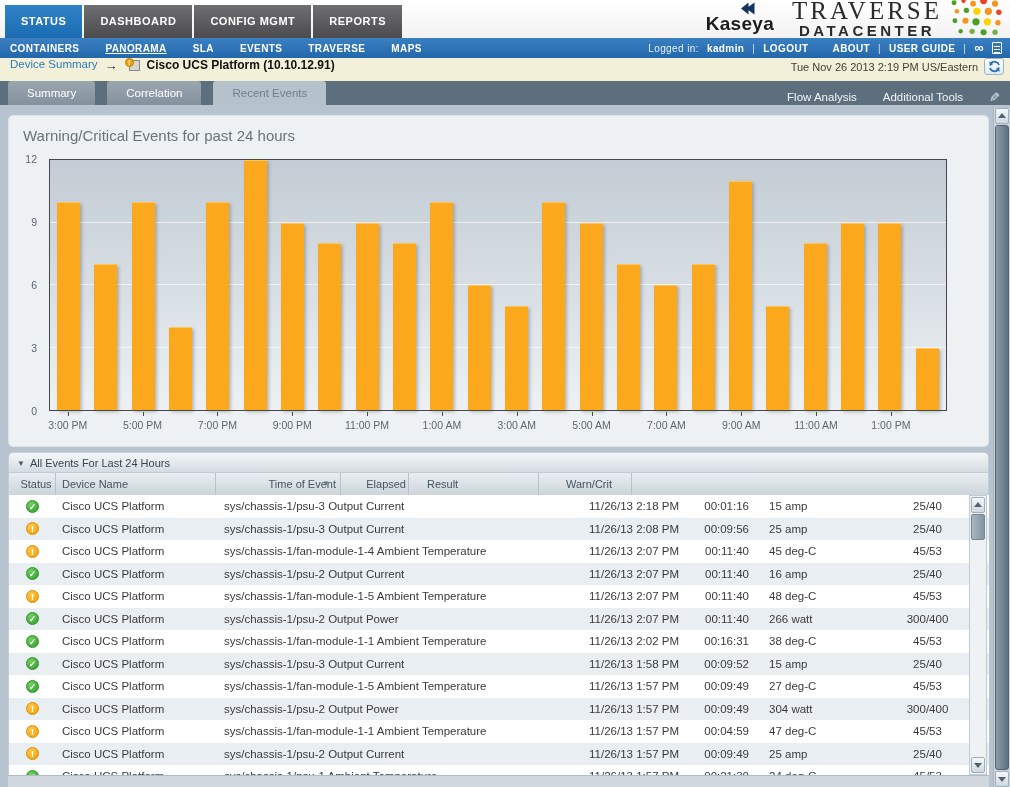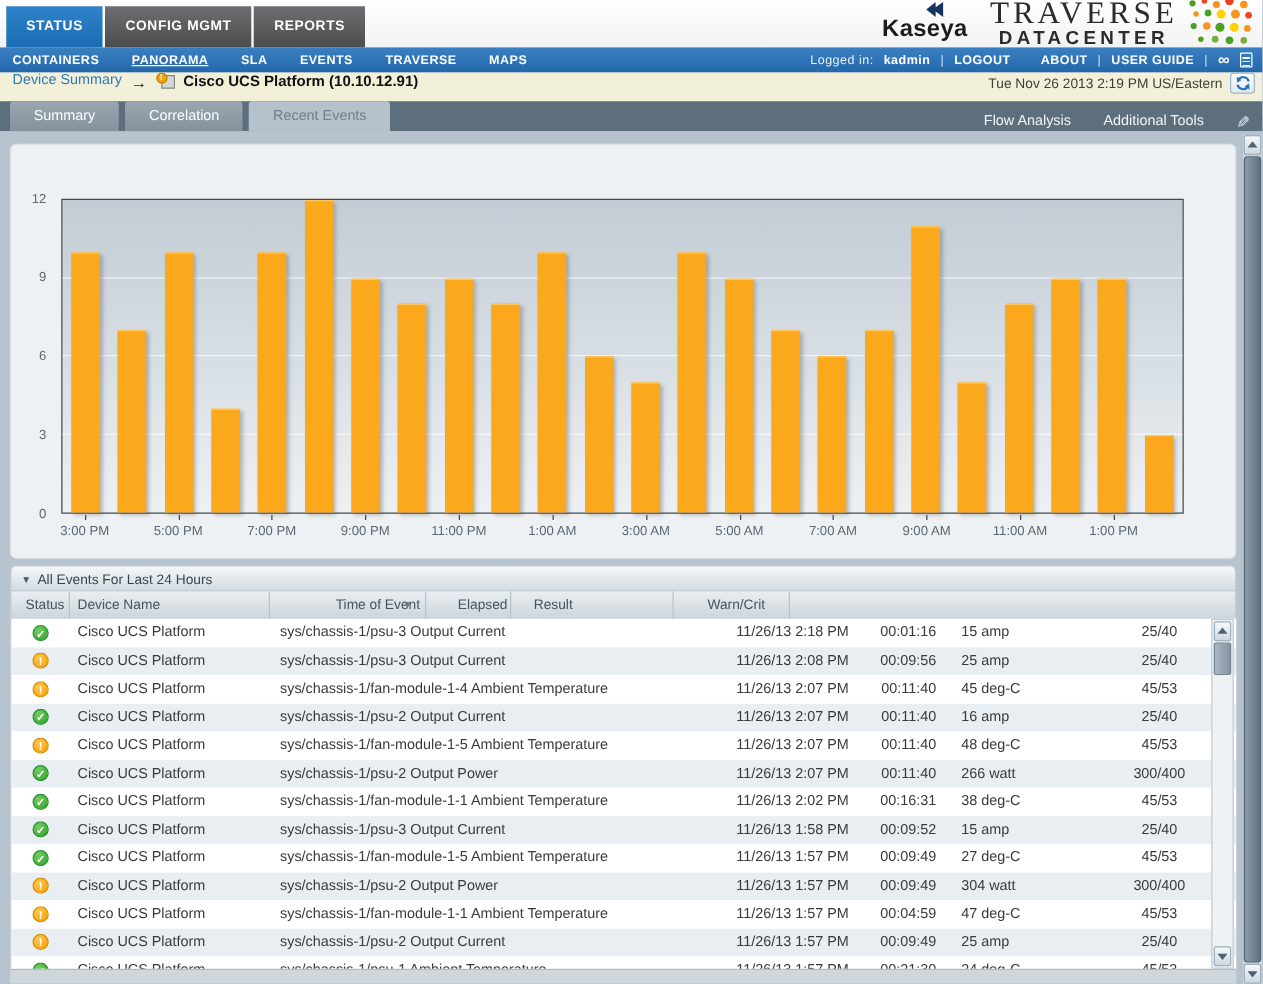--- a/index.html
+++ b/index.html
@@ -43,21 +43,21 @@
   .bc-device-icon .badge { position:absolute; left:0; top:0; width:9px; height:9px; border-radius:50%; background:#f2a20d; border:1px solid #c07f00;
                            color:#fff; font-size:7px; font-weight:bold; text-align:center; line-height:8px; }
   .bc-device { font-weight:bold; color:#111; font-size:12px; }
   .bc-right { position:absolute; right:6px; display:flex; align-items:center; gap:6px; }
   .bc-time { color:#3f3f33; font-size:11px; }
   .refresh-btn { width:20px; height:17px; background:linear-gradient(#ffffff,#dfeaf2); border:1px solid #9db6cc; border-radius:3px;
                  display:flex; align-items:center; justify-content:center; cursor:pointer; }
 
   
   .subtabs { position:absolute; top:81px; left:0; right:0; height:24px; background:#5d6e7d; }
-  .subtab-row { position:absolute; left:8px; bottom:0; display:flex; gap:5px; }
+  .subtab-row { position:absolute; left:8px; bottom:0; display:flex; gap:12px; }
   .subtab { height:24px; line-height:24px; padding:0 19px; font-size:11.5px; color:#fff;
             background:linear-gradient(#9aa6b0,#829;); background:linear-gradient(#9aa6b0,#84929e); border-radius:3px 3px 0 0; cursor:pointer; }
   .subtab.active { background:#b6c2cb; color:#6e7f8d; }
   .subtabs-right { position:absolute; right:10px; top:4px; height:24px; display:flex; gap:26px; align-items:center;
                    color:#f2f5f7; font-size:11.5px; }
   .pencil-icon { display:inline-block; transform:scaleX(-1); font-size:13px; color:#e8eef2; cursor:pointer; }
 
   
   .content { position:absolute; top:105px; left:0; right:0; bottom:0; background:#b7c4cf; }
 
@@ -120,20 +120,21 @@
   .inner-scroll { position:absolute; right:2px; top:43px; width:18px; height:280px; background:#eef2f5; border:1px solid #c2ccd4; }
   .inner-thumb { position:absolute; left:1px; right:1px; top:18px; height:26px;
                  background:linear-gradient(90deg,#aab7c2,#8494a2); border:1px solid #73markdown85; border:1px solid #738595; border-radius:2px; cursor:grab; }
 </style>
 </head>
 <body>
 
 <div class="topbar">
   <div class="nav-tabs">
       <div class="nav-tab active">STATUS</div>
+      <div class="nav-tab">DASHBOARD</div>
       <div class="nav-tab">CONFIG MGMT</div>
       <div class="nav-tab">REPORTS</div>
     </div>
   <div class="brand">
     <div class="kaseya-wrap">
       <span class="kaseya-mark">
         <svg width="20" height="13" viewBox="0 0 20 13">
             <path d="M1 6.5 L8.5 0.5 L8.5 4.8 L14.5 0.5 L14.5 12.5 L8.5 8.2 L8.5 12.5 Z" fill="#16355e"></path>
           </svg>
       </span>
@@ -223,20 +224,21 @@
   <div class="subtabs-right">
     <span>Flow Analysis</span>
     <span>Additional Tools</span>
     <span class="pencil-icon">✎</span>
   </div>
 </div>
 
 <div class="content">
 
   <div class="chart-panel">
+    <div class="chart-title">Warning/Critical Events for past 24 hours</div>
     <div class="y-axis">
         <span class="y-tick" style="bottom: 0%;">0</span>
         <span class="y-tick" style="bottom: 25%;">3</span>
         <span class="y-tick" style="bottom: 50%;">6</span>
         <span class="y-tick" style="bottom: 75%;">9</span>
         <span class="y-tick" style="bottom: 100%;">12</span>
       </div>
     <div class="plot">
 
     <div class="gridline" style="bottom: 25%;"></div>

